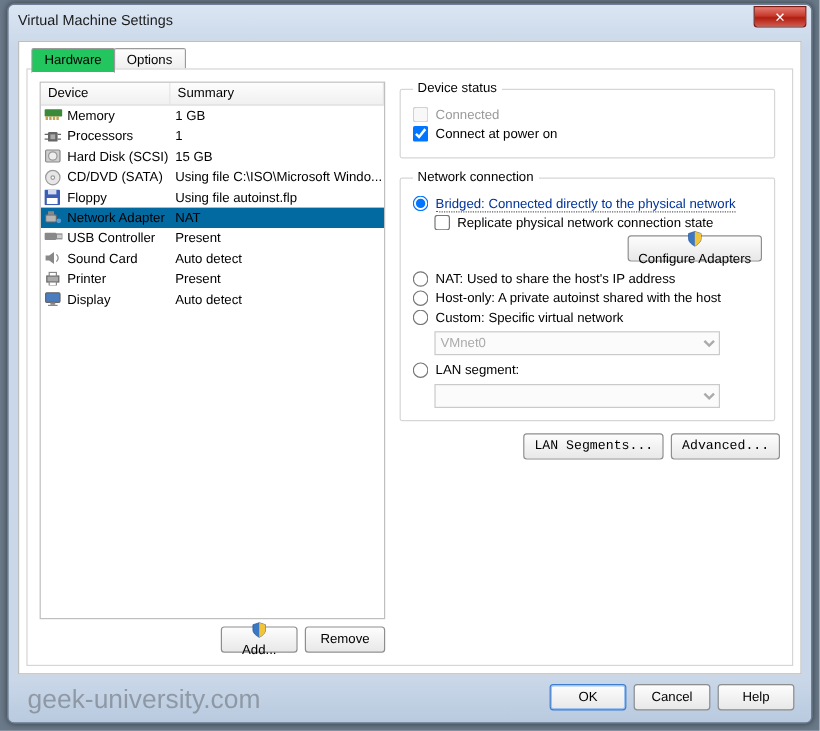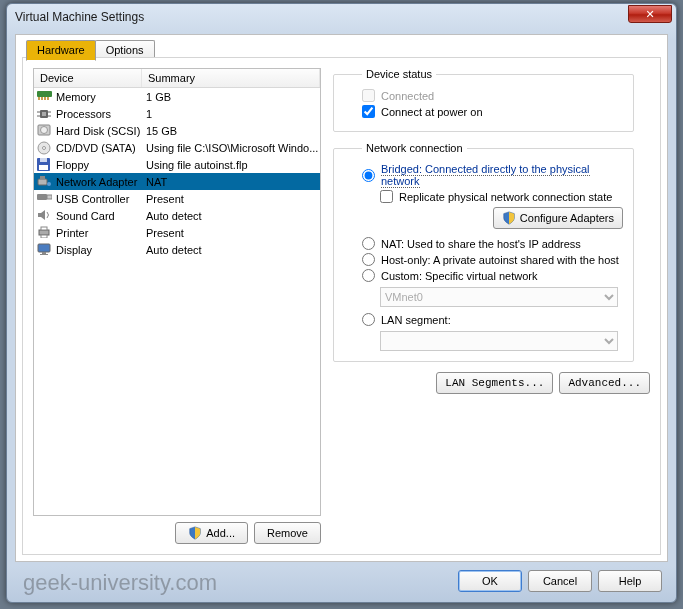--- a/index.html
+++ b/index.html
@@ -51,21 +51,21 @@
     border-bottom: none;
     background: linear-gradient(#fdfdfd,#ececec);
     padding: 3px 10px 4px;
     font-size: 11px;
     border-radius: 2px 2px 0 0;
     margin-right: -1px;
     position: relative;
     top: 1px;
   }
   .tab.active {
-    background: #eab308;
+    background: #22c55e;
     border-bottom: 1px solid #fff;
     z-index: 2;
   }
   .inner {
     position: absolute;
     left:0; right:0; top:0; bottom:0;
     padding-top: 6px;
   }
   .tabpage {
     position: absolute;
@@ -143,27 +143,28 @@
     border-radius: 3px;
     padding: 2px 12px;
     font-size: 11px;
     font-family: inherit;
     min-width: 64px;
     height: 22px;
     display:inline-flex;
     align-items:center;
     justify-content:center;
     gap:4px;
+    flex-direction:column;
   }
   .btn:disabled { color: #9a9a9a; }
   fieldset.group {
     border: 1px solid #d6d6d6;
     border-radius: 2px;
-    margin: 0 16px 10px 0;
-    padding: 6px 10px 10px 28px;
+    margin: 0 4px 10px 0;
+    padding: 6px 10px 10px 10px;
     font-size: 11px;
     position:relative;
   }
   fieldset.group > legend {
     padding: 0 4px;
     color:#000;
   }
   .checkbox-row, .radio-row {
     display:flex; align-items:center;
     gap: 6px;

